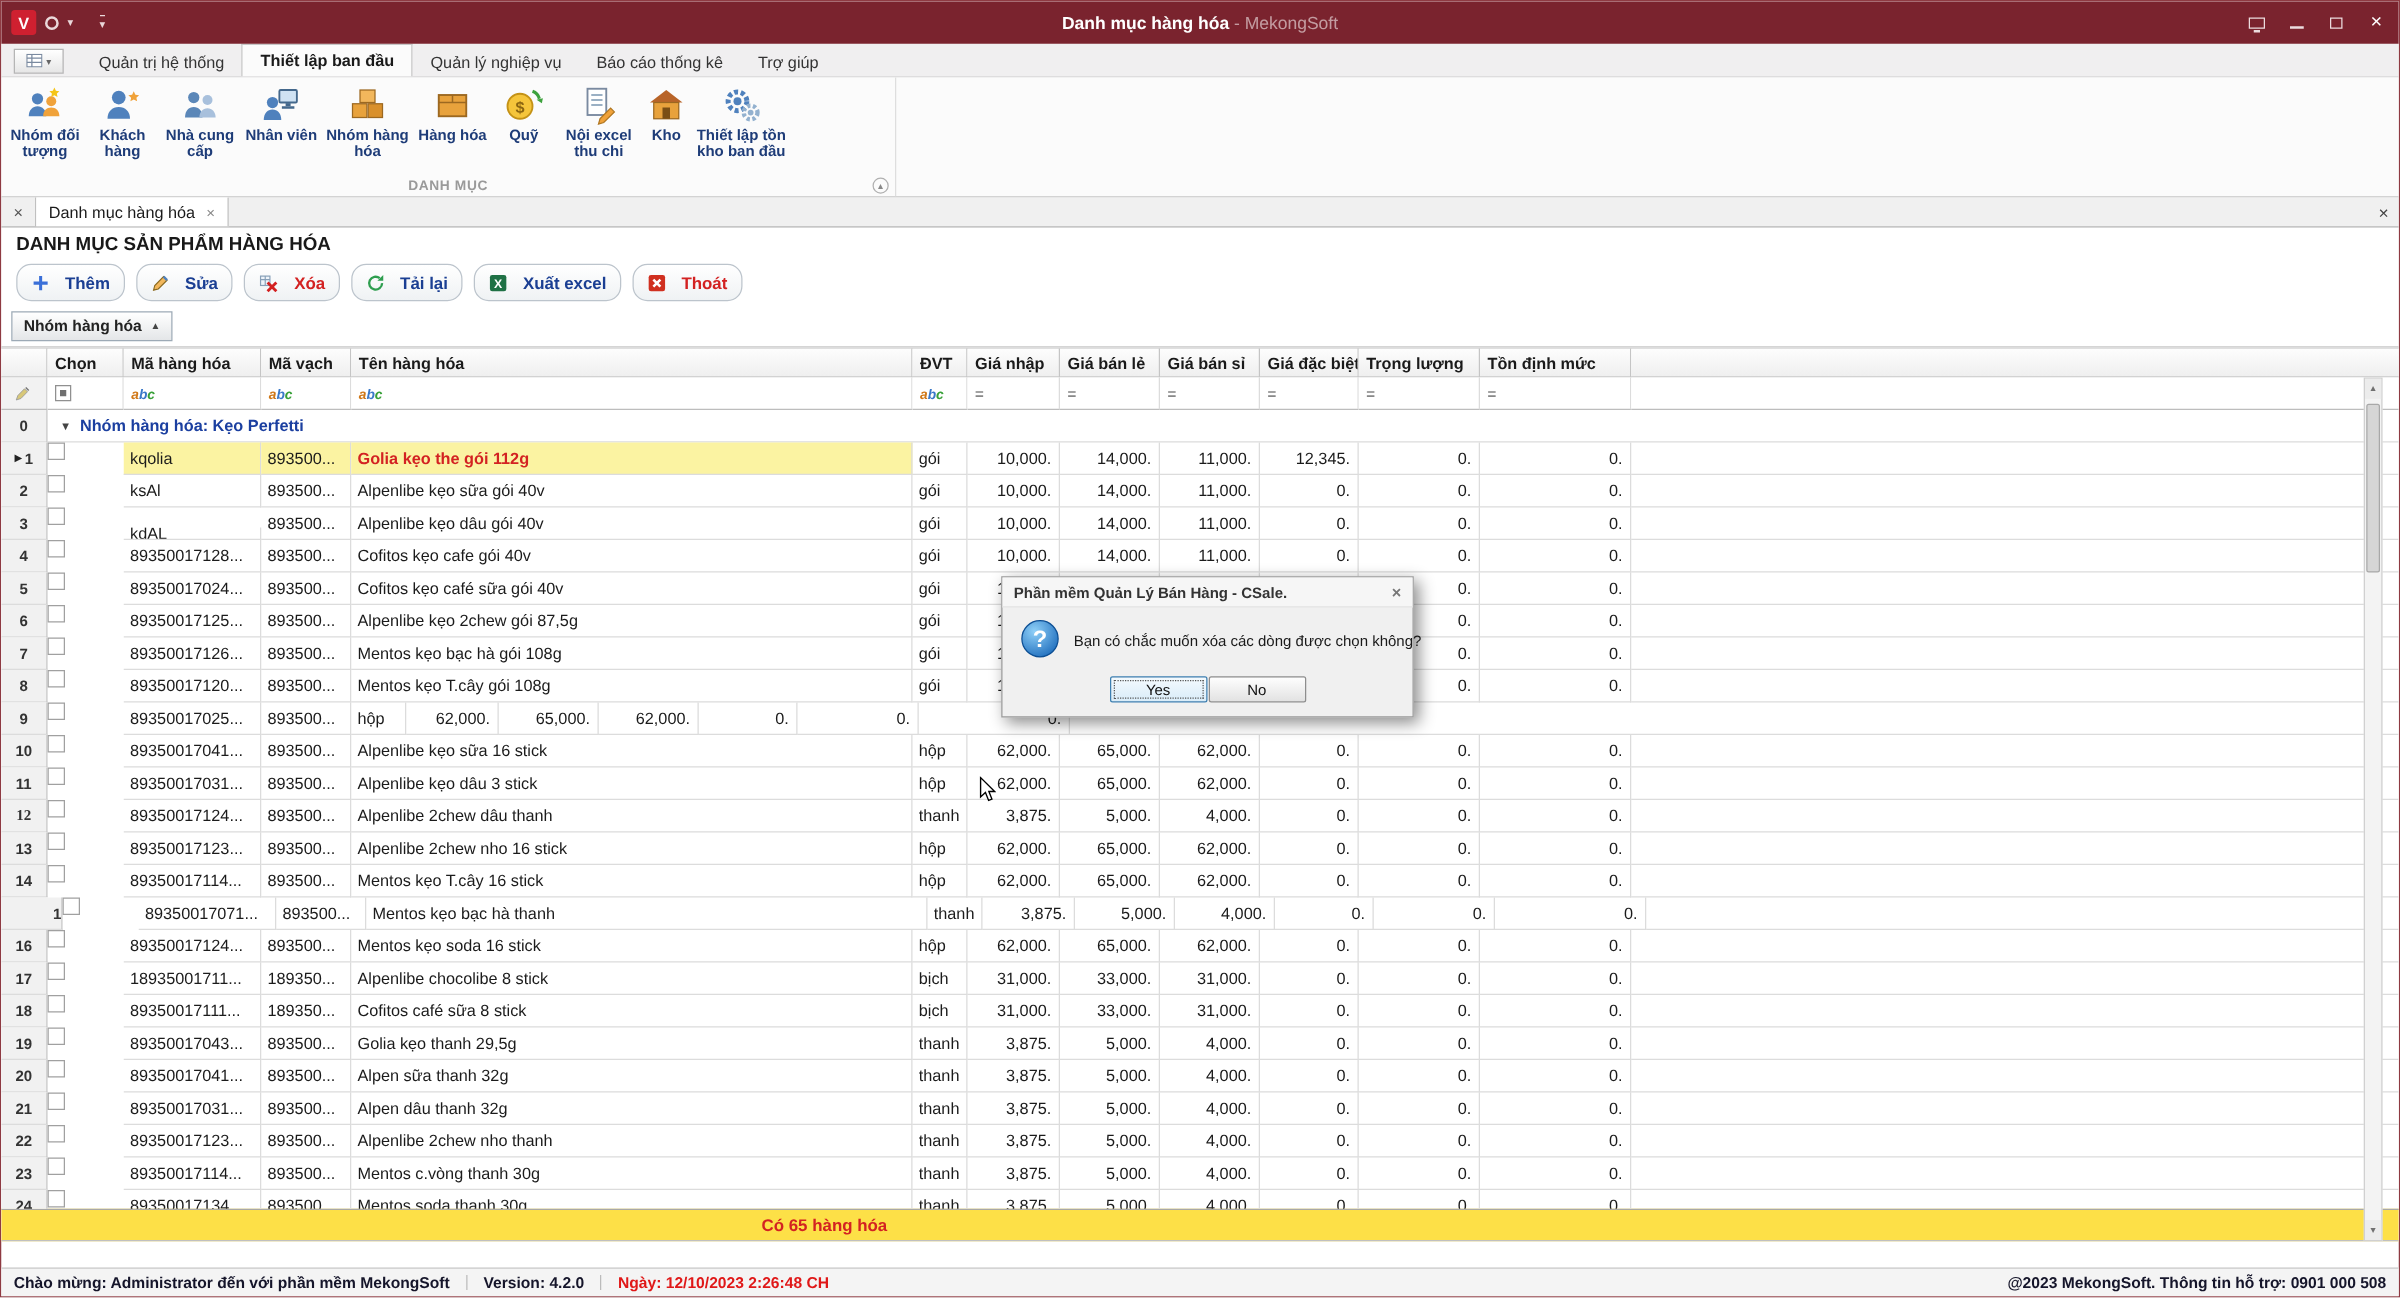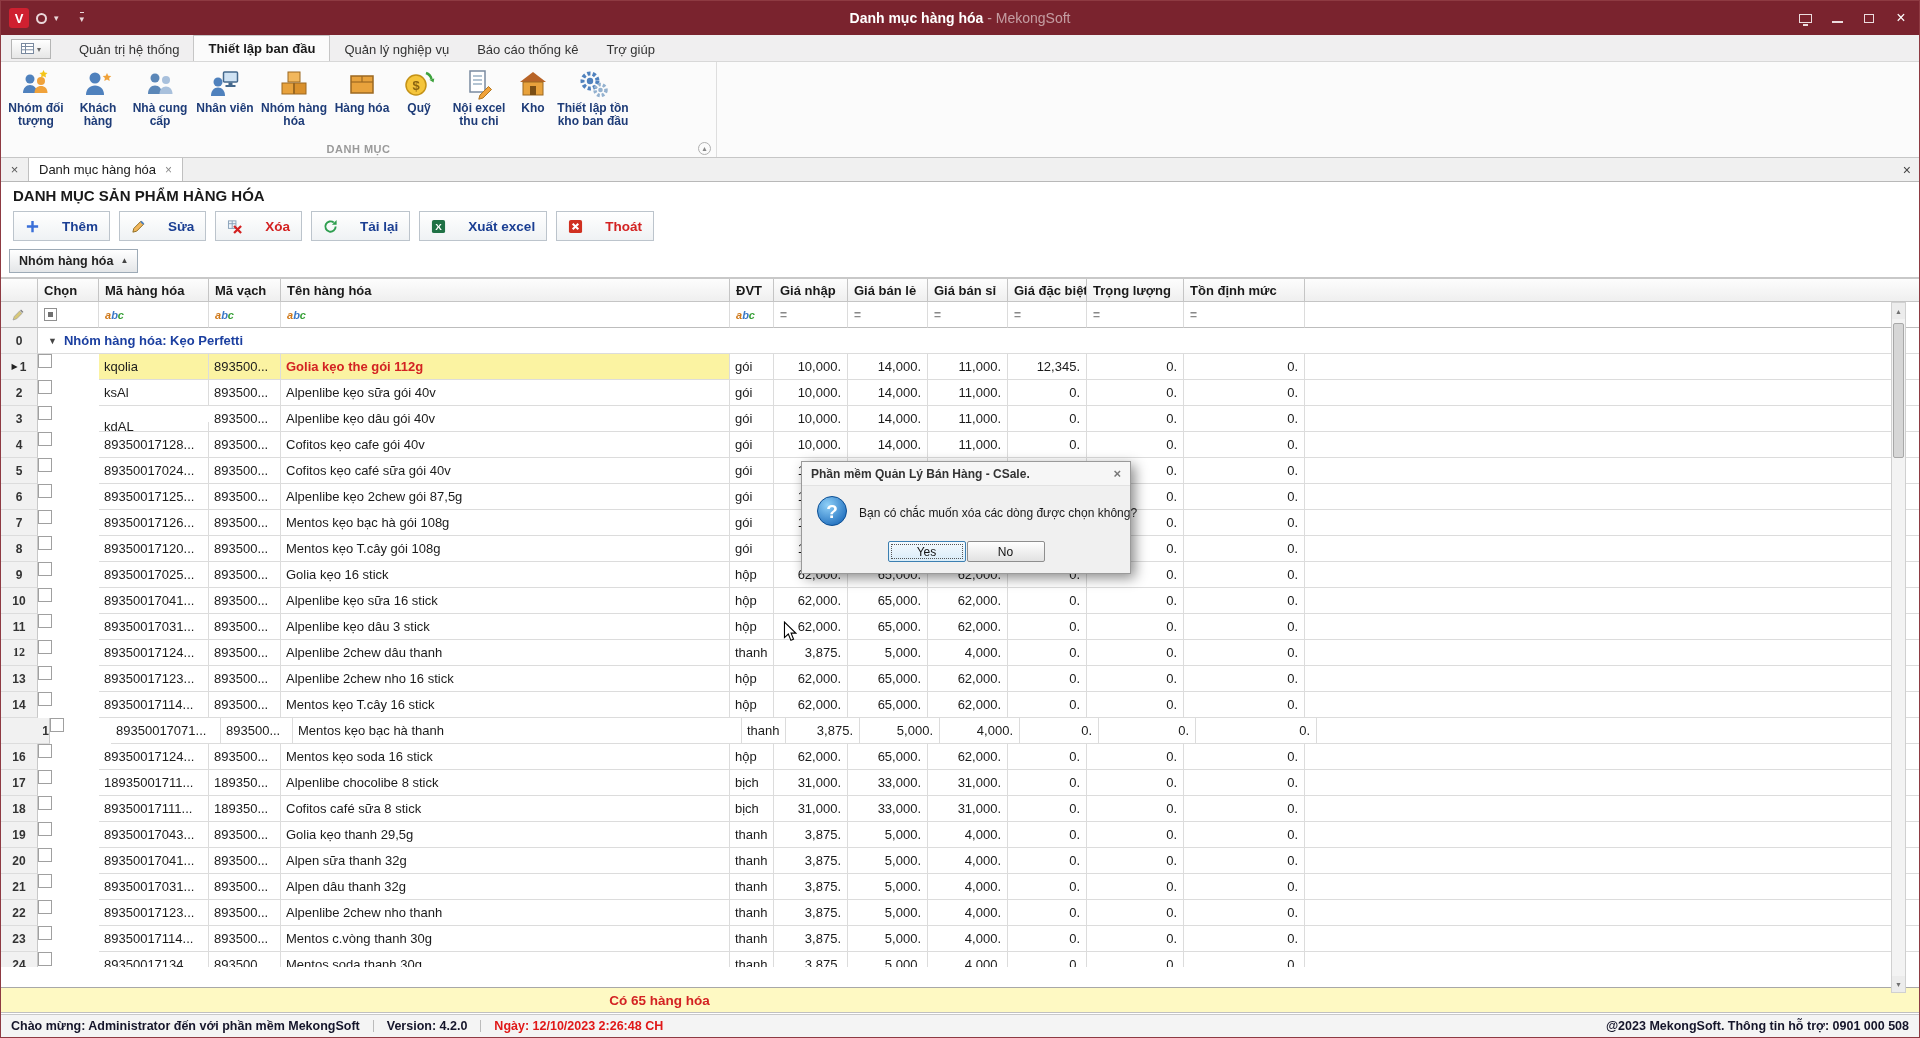--- a/index.html
+++ b/index.html
@@ -45,21 +45,21 @@
   .doctabs{height:24px;background:#f0f0f0;border-bottom:1px solid #b8b8b8;display:flex;align-items:stretch;position:relative;}
   .dt-closeall{width:28px;border-right:1px solid #c0c0c0;display:flex;align-items:center;justify-content:center;color:#555;font-size:13px;}
   .doctab{display:flex;align-items:center;gap:9px;padding:0 10px;background:#fff;border-right:1px solid #c0c0c0;font-size:13px;color:#1a1a1a;}
   .dt-x{color:#888;font-size:12px;}
   .dt-right-close{position:absolute;right:8px;top:0;bottom:0;display:flex;align-items:center;color:#444;font-size:14px;}
 
   
   .page-title-bar{height:26px;display:flex;align-items:center;padding-left:12px;background:#fff;}
   .page-title{font-size:15px;font-weight:bold;color:#191919;}
   .toolbar{height:36px;display:flex;align-items:center;gap:9px;padding-left:12px;background:#fff;}
-  .tbtn{display:inline-flex;align-items:center;gap:22px;height:30px;padding:0 11px;border:1px solid #bcc4cc;border-radius:0;background:linear-gradient(#ffffff,#eff2f4);}
+  .tbtn{display:inline-flex;align-items:center;gap:12px;height:30px;padding:0 11px;border:1px solid #bcc4cc;border-radius:12px;background:linear-gradient(#ffffff,#eff2f4);}
   .ticon{display:flex;align-items:center;}
   .tlabel{font-size:13.5px;font-weight:bold;color:#1b3f93;}
   .tbtn.danger .tlabel{color:#d32222;}
   .group-panel{height:34px;display:flex;align-items:center;padding-left:8px;background:#fff;border-bottom:1px solid #c8c8c8;}
   .chip{display:inline-flex;align-items:center;gap:7px;padding:4px 9px;border:1px solid #9daab6;background:linear-gradient(#fff,#e4e6e8);font-size:12.5px;font-weight:bold;color:#222;}
   .chip-arrow{font-size:8px;color:#444;}
 
   
   .grid{position:relative;background:#fff;}
   .grid-header{display:flex;height:24px;border-top:1px solid #c8c8c8;}
@@ -83,21 +83,21 @@
   .dcell.ind{background:#f1f1f1;border-right:1px solid #c8c8c8;justify-content:center;font-size:12px;font-weight:bold;color:#333;padding:0;}
   .dcell.num{justify-content:flex-end;padding-right:6px;}
   .dcell.filler{flex:1;border-right:none;}
   .dcell.ysel{background:#fbf3a2;}
   .dcell.selname{color:#d32222;font-weight:bold;}
   .checkbox{width:14px;height:14px;border:1px solid #a0a0a0;background:#fff;}
   .farrow{font-size:8px;color:#222;margin-right:2px;}
   .gcontent{flex:1;display:flex;align-items:center;gap:7px;padding-left:10px;border-bottom:1px solid #dcdcdc;}
   .gexp{font-size:9px;color:#444;}
   .glabel{font-weight:bold;color:#1b3fa0;font-size:13px;}
-  .gfooter{height:26px;border-top:1px solid #a8a8a8;border-bottom:1px solid #c0c0c0;display:flex;align-items:center;background:#fef9c3;margin-top:20px;}
+  .gfooter{height:26px;border-top:1px solid #a8a8a8;border-bottom:1px solid #c0c0c0;display:flex;align-items:center;background:#fde047;}
   .gfooter-text{width:1317px;text-align:center;font-size:13.5px;font-weight:bold;color:#d32222;}
 
   
   .vscroll{position:absolute;top:301px;right:13px;width:15px;height:691px;background:#f3f3f3;border:1px solid #d0d0d0;}
   .vs-btn{height:16px;display:flex;align-items:center;justify-content:center;font-size:7px;color:#707070;background:#ececec;}
   .vs-btn.down{position:absolute;bottom:0;left:0;right:0;}
   .vs-thumb{position:absolute;top:20px;left:1px;right:1px;height:135px;background:#d6d6d6;border:1px solid #a8a8a8;border-radius:2px;}
 
   
   .statusbar{position:absolute;left:0;right:0;bottom:0;height:23px;background:#f4f4f4;border-top:1px solid #c9c9c9;display:flex;align-items:center;font-size:12.5px;font-weight:bold;color:#15152a;padding:0 10px;}
@@ -583,21 +583,20 @@
         </div>
         <div class="drow">
           <div class="dcell ind" style="width: 37px;">
             <span>9</span>
           </div>
           <div class="dcellchk" style="width: 61px;">
             <div class="checkbox"></div>
           </div>
           <div class="dcell" style="width: 110px;">89350017025...</div>
           <div class="dcell" style="width: 72px;">893500...</div>
-          <div class="dcell" style="width: 449px;">Golia kẹo 16 stick</div>
           <div class="dcell" style="width: 44px;">hộp</div>
           <div class="dcell num" style="width: 74px;">62,000.</div>
           <div class="dcell num" style="width: 80px;">65,000.</div>
           <div class="dcell num" style="width: 80px;">62,000.</div>
           <div class="dcell num" style="width: 79px;">0.</div>
           <div class="dcell num" style="width: 97px;">0.</div>
           <div class="dcell num" style="width: 121px;">0.</div>
           <div class="dcell filler"></div>
         </div>
         <div class="drow">

